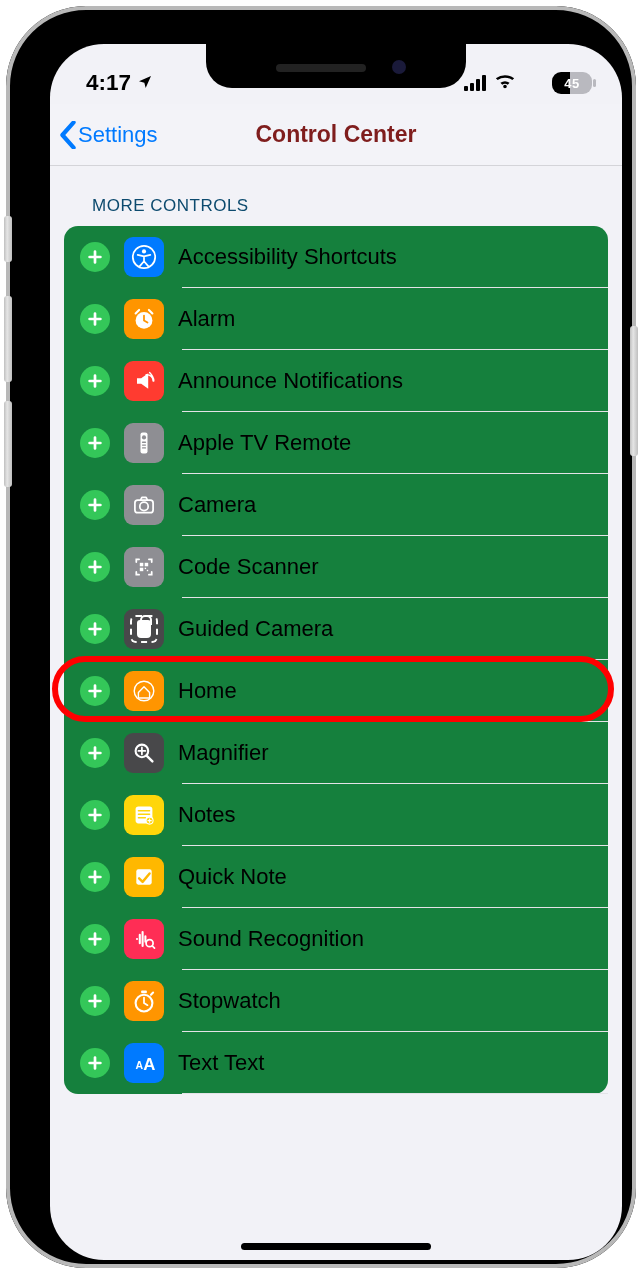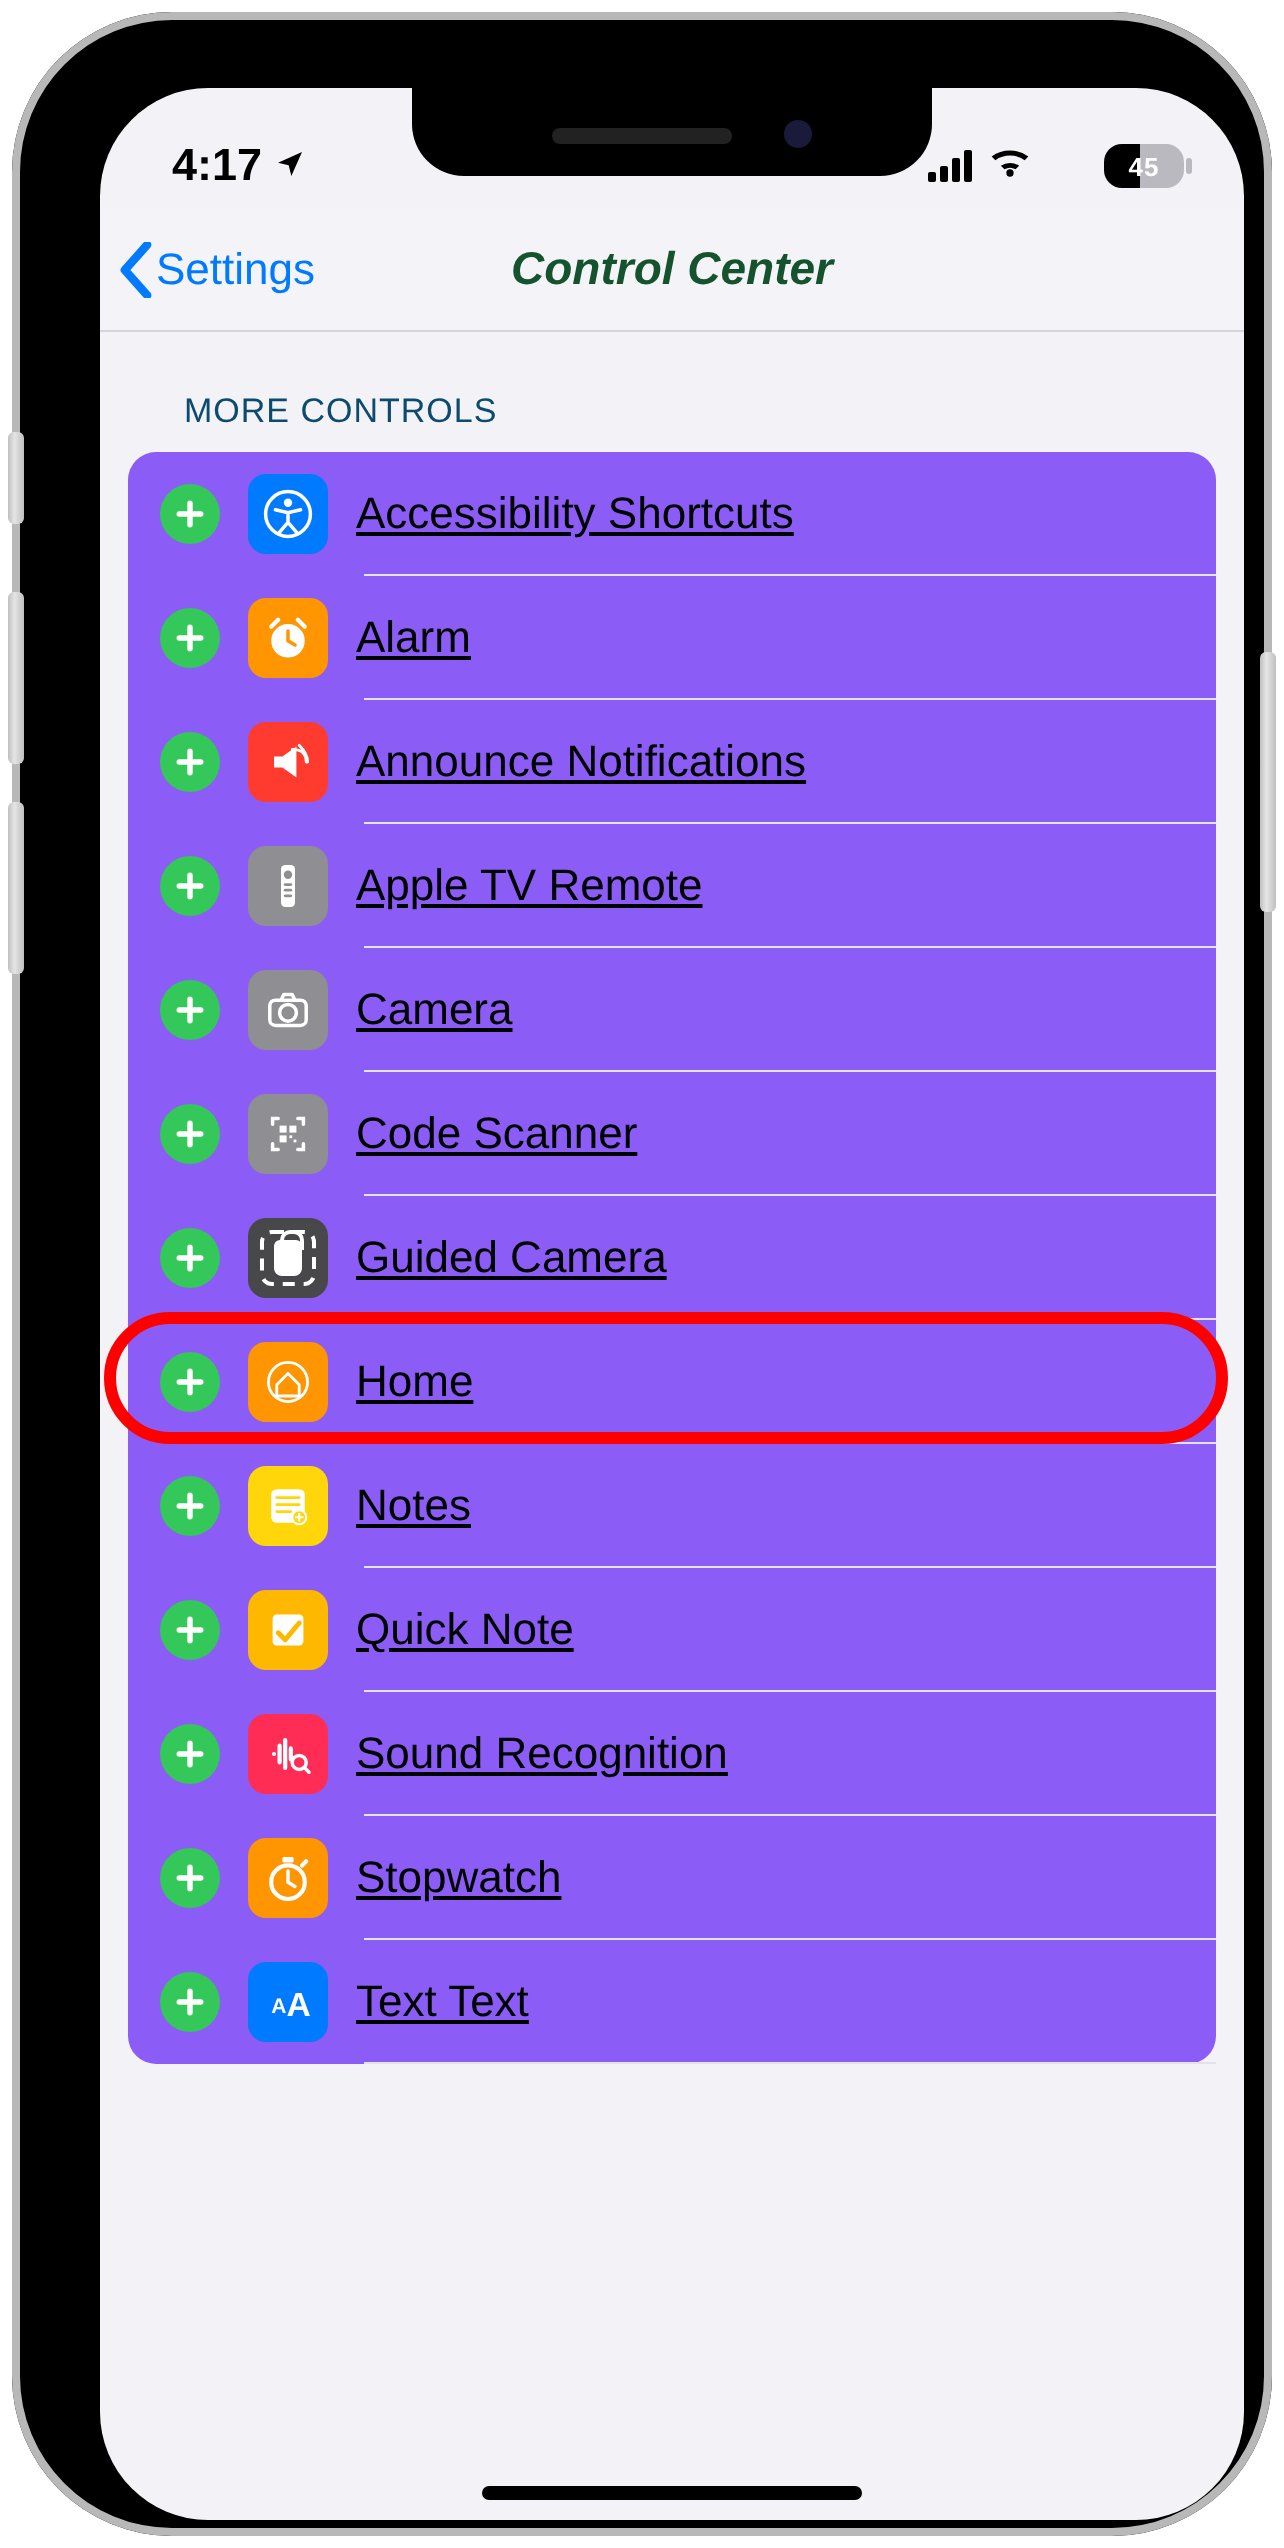--- a/index.html
+++ b/index.html
@@ -100,45 +100,44 @@
   .cell-bars span:nth-child(4){height:16px;}
 
   
   .nav {
     height: 62px;
     position: relative;
     background: #f2f2f7cc;
     display: flex; align-items: center; justify-content: center;
     border-bottom: 1px solid #d4d4d9;
   }
-  .nav-title { font-size: 23px; font-weight: 600; color: #14532d; font-style: italic; }
+  .nav-title { font-size: 23px; font-weight: 600; color: #7f1d1d; }
   .back {
     position: absolute; left: 8px; top: 0; bottom: 0;
     display: flex; align-items: center; gap: 0;
     color: #007aff; font-size: 22px;
   }
   .back svg { width: 20px; height: 28px; }
 
   
   .section {
     padding-top: 30px;
   }
   .section-header {
     padding: 0 30px 10px;
     font-size: 17px;
     color: #0c4a6e;
     letter-spacing: 0.5px;
     margin-left: 12px;
   }
   .list {
-    background: #8b5cf6;
+    background: #15803d;
     margin: 0 14px;
     border-radius: 14px;
     padding: 0 0 0 12px;
-    text-decoration: underline;
   }
   .row {
     display: flex;
     align-items: center;
     height: 62px;
     gap: 14px;
     position: relative;
   }
   .row::after {
     content: "";
@@ -366,20 +365,35 @@
                 </svg>
               </div>
               <div class="row-label">Home</div>
             </div>
             <div class="row">
               <div class="add-btn">
                 <svg viewBox="0 0 20 20" width="18" height="18">
                   <path d="M10 4 V16 M4 10 H16" stroke="#fff" stroke-width="3" stroke-linecap="round"></path>
                 </svg>
               </div>
+              <div class="app-icon ic-dgrey">
+                <svg viewBox="0 0 40 40" width="28" height="28">
+                  <circle cx="17" cy="17" r="9" fill="none" stroke="#fff" stroke-width="3"></circle>
+                  <path d="M24 24 L32 32" stroke="#fff" stroke-width="3.5" stroke-linecap="round"></path>
+                  <path d="M17 12 V22 M12 17 H22" stroke="#fff" stroke-width="2.5" stroke-linecap="round"></path>
+                </svg>
+              </div>
+              <div class="row-label">Magnifier</div>
+            </div>
+            <div class="row">
+              <div class="add-btn">
+                <svg viewBox="0 0 20 20" width="18" height="18">
+                  <path d="M10 4 V16 M4 10 H16" stroke="#fff" stroke-width="3" stroke-linecap="round"></path>
+                </svg>
+              </div>
               <div class="app-icon ic-yellow">
                 <svg viewBox="0 0 40 40" width="28" height="28">
                   <rect x="8" y="8" width="24" height="24" rx="4" fill="#fff"></rect>
                   <path d="M12 14 H28 M12 19 H28 M12 24 H22" stroke="#ffd60a" stroke-width="2" stroke-linecap="round"></path>
                   <circle cx="28" cy="28" r="5" fill="#ffd60a" stroke="#fff" stroke-width="1.5"></circle>
                   <path d="M28 25 V31 M25 28 H31" stroke="#fff" stroke-width="1.5"></path>
                 </svg>
               </div>
               <div class="row-label">Notes</div>
             </div>

